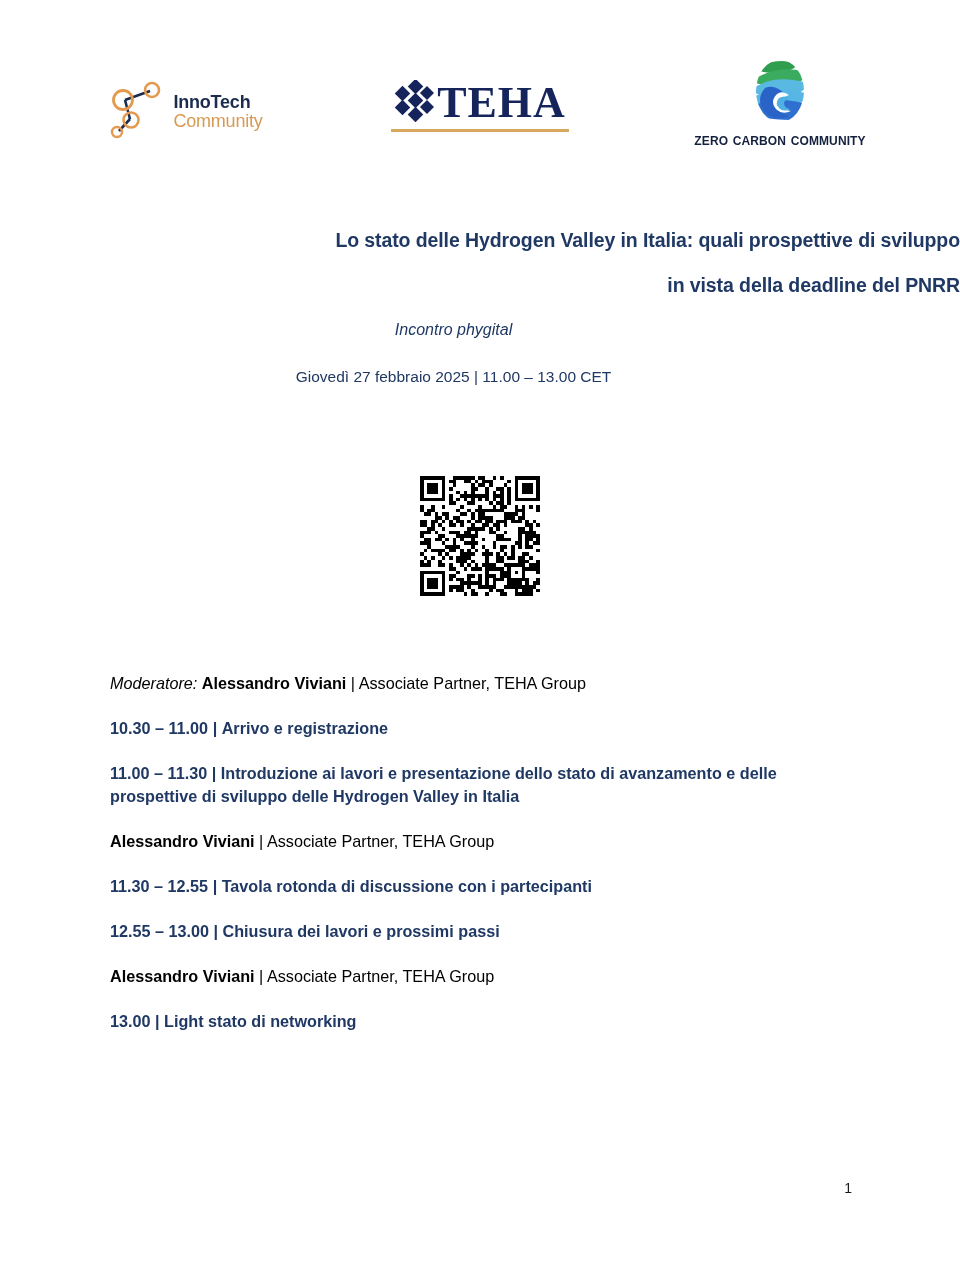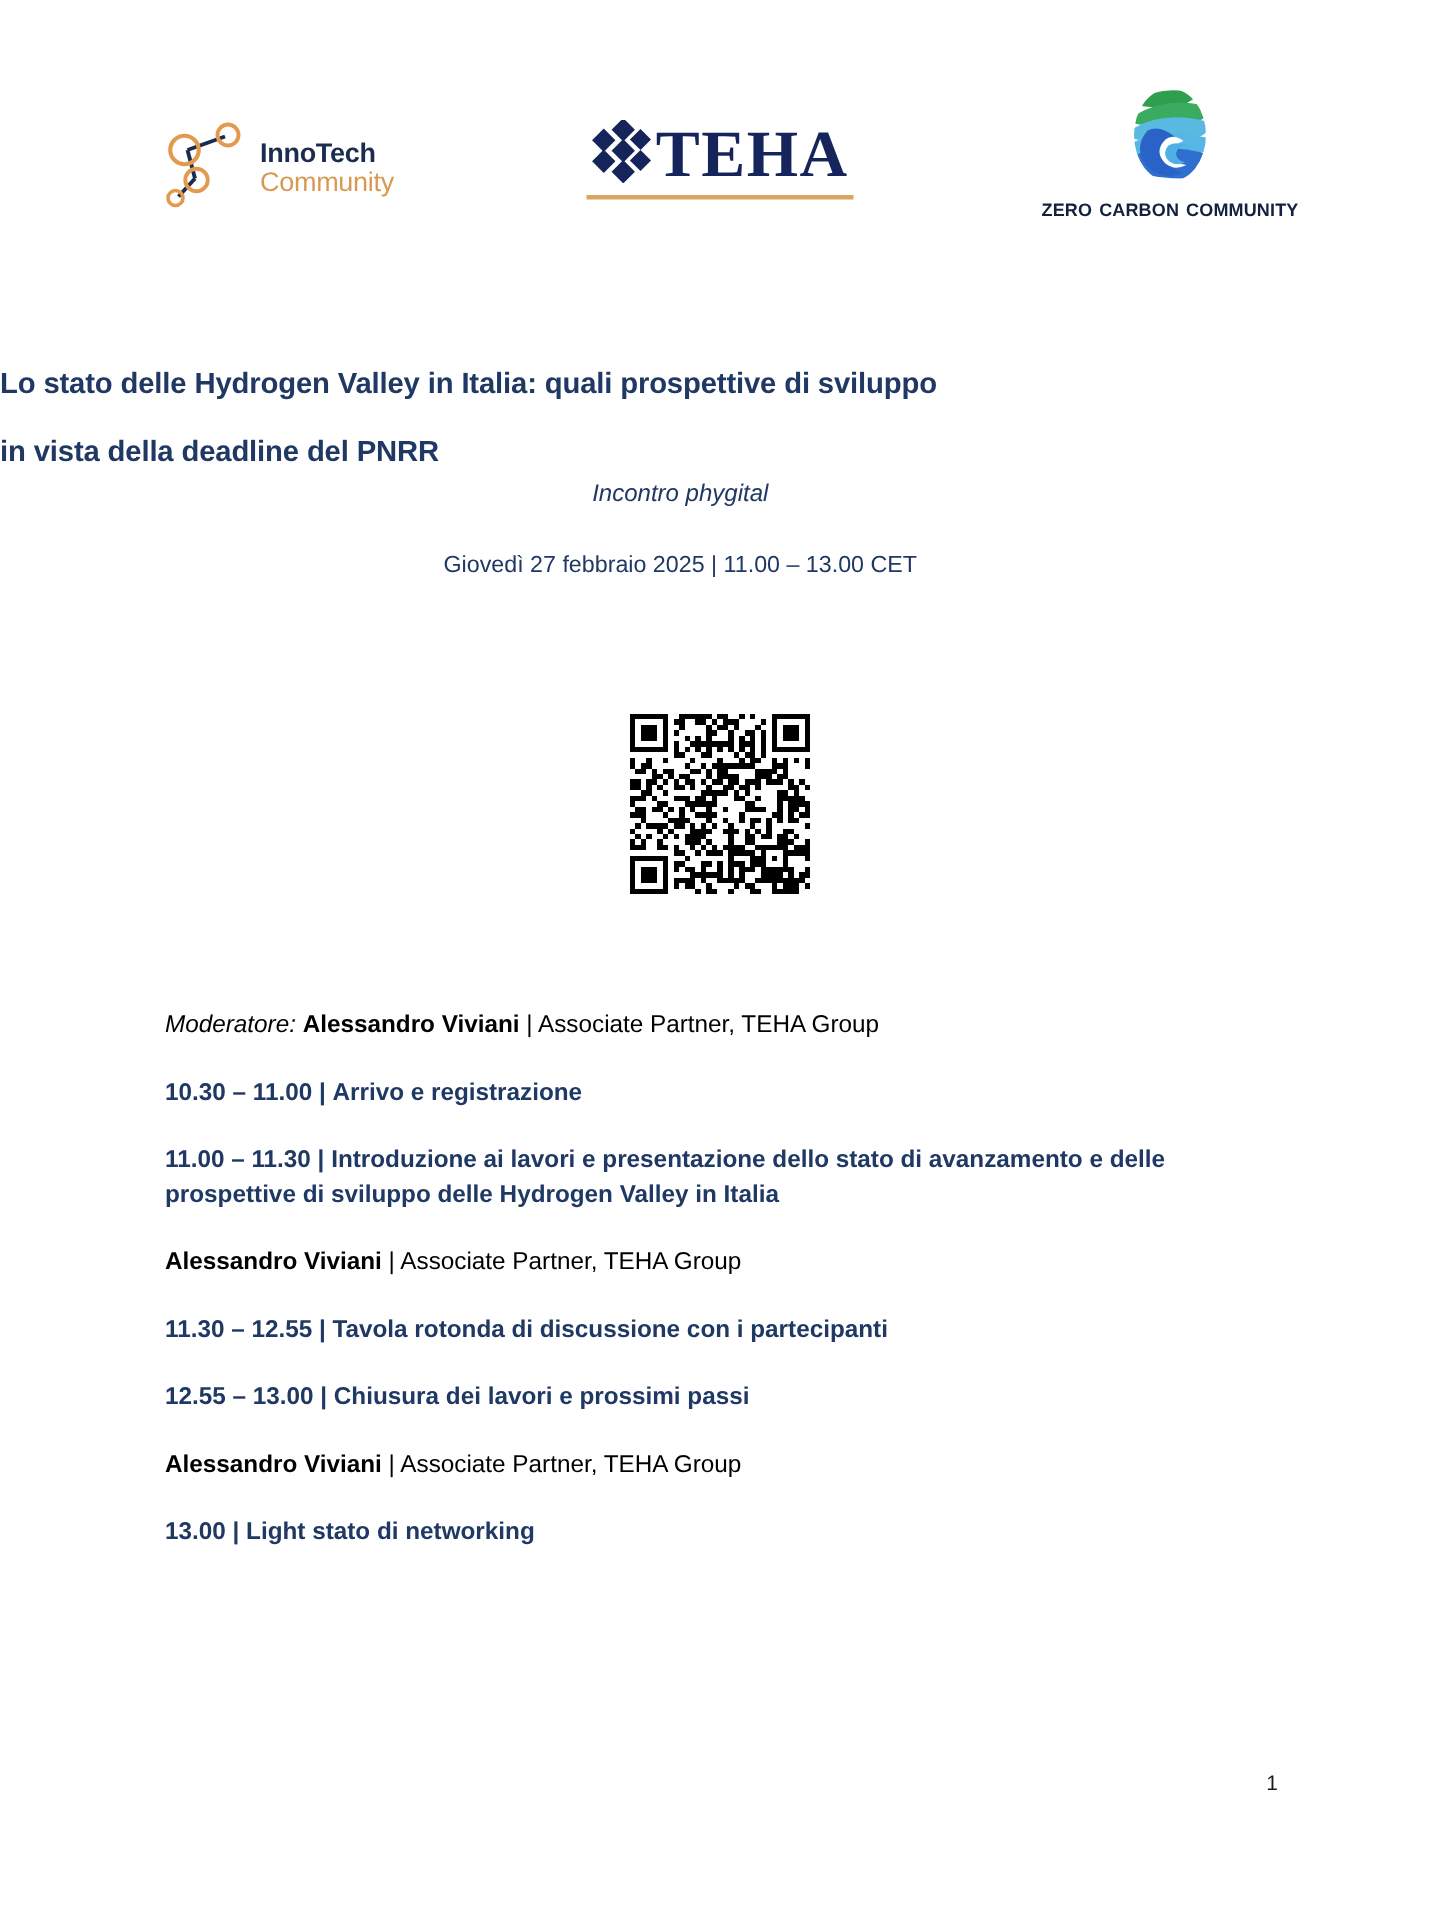--- a/index.html
+++ b/index.html
@@ -114,24 +114,24 @@
   .teha-rule {
     width: 178px;
     height: 3px;
     background: #d9a85f;
     margin-top: 3px;
   }
 
   
   .title-block {
     position: absolute;
-    top: 234px;
+    top: 218px;
     left: 0;
     width: 960px;
-    text-align: left;
+    text-align: right;
   }
   .doc-title {
     font-size: 19.5px;
     font-weight: bold;
     color: #1f3864;
     line-height: 2.3;
     letter-spacing: -0.1px;
   }
 
   .subtitle-block {

